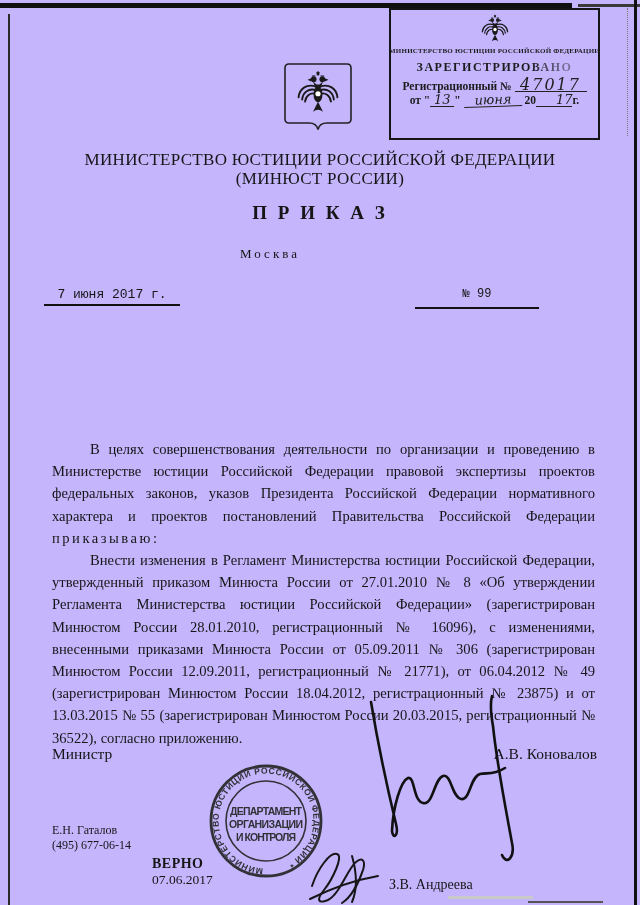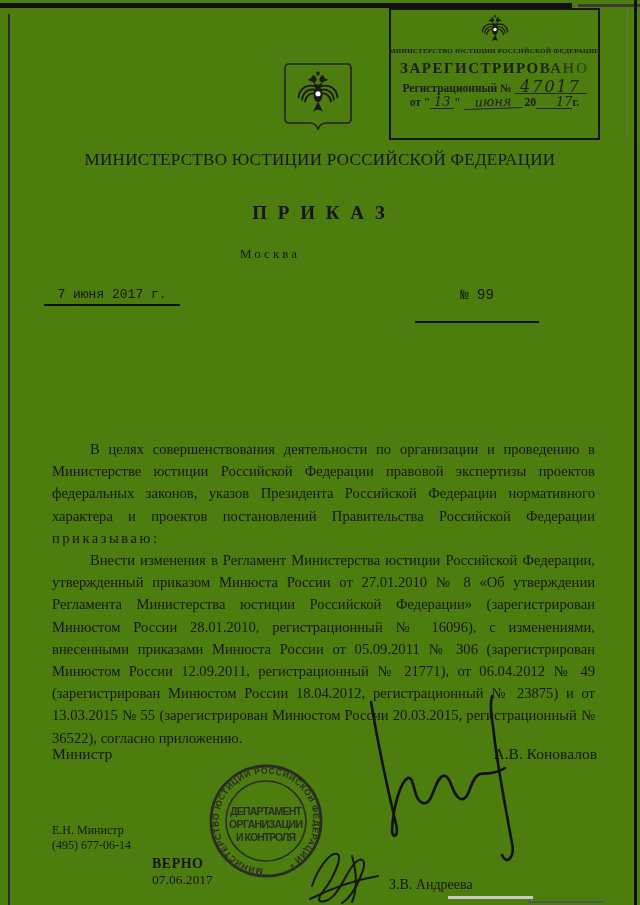--- a/index.html
+++ b/index.html
@@ -1,17 +1,17 @@
 <!DOCTYPE html>
 <html><head>
 <meta charset="utf-8">
 <style>
   html,body{margin:0;padding:0;background:#e8e8e8;}
   .page{
-    position:relative;width:640px;height:905px;background:#4d7c0f;
+    position:relative;width:640px;height:905px;background:#c4b5fd;
     overflow:hidden;font-family:"Liberation Serif",serif;color:#161616;
     box-sizing:border-box;
   }
   .abs{position:absolute;}
   
   .scan-top{left:0;top:3px;width:572px;height:5px;background:#101010;}
   .scan-top2{left:578px;top:4px;width:62px;height:3px;background:#3a3a3a;}
   .scan-left{left:8px;top:14px;width:2px;height:891px;background:#2b2b2b;}
   .scan-right{left:634px;top:0;width:3px;height:905px;background:#101010;}
   .scan-bottom{left:528px;top:901px;width:75px;height:2px;background:#555;}
@@ -19,21 +19,21 @@
   .fold-mark{left:627px;top:8px;height:128px;width:0;border-left:1px dotted #777;}
 
   
   .reg-box{
     left:389px;top:8px;width:211px;height:132px;border:2px solid #151515;
     display:flex;flex-direction:column;align-items:center;box-sizing:border-box;
     padding-top:3px;color:#1c1c1c;
   }
   .reg-ministry{font-size:7px;font-weight:bold;letter-spacing:.2px;margin-top:2px;white-space:nowrap;}
   .reg-registered{
-    font-size:15px;font-weight:bold;letter-spacing:1.5px;margin-top:5px;white-space:nowrap;
+    font-size:12px;font-weight:bold;letter-spacing:1.5px;margin-top:5px;white-space:nowrap;
     -webkit-mask-image:linear-gradient(90deg,#000 72%,rgba(0,0,0,.45) 95%);
             mask-image:linear-gradient(90deg,#000 72%,rgba(0,0,0,.45) 95%);
   }
   .reg-line{font-size:11.5px;font-weight:bold;margin-top:4px;white-space:nowrap;}
   .reg-date{font-size:11.5px;font-weight:bold;margin-top:2px;white-space:nowrap;}
   .hw{font-family:"DejaVu Serif",serif;font-style:italic;font-weight:normal;color:#202020;}
   .hw-big{font-size:16px;letter-spacing:2px;}
   .hw-sm{font-size:13px;}
   .u{border-bottom:1.3px solid #222;display:inline-block;text-align:center;line-height:12px;}
   .u-num{min-width:72px;}
@@ -47,22 +47,22 @@
   
   .org-name{left:0;top:150px;width:640px;text-align:center;font-size:17px;letter-spacing:.3px;line-height:19px;}
   .prikaz{left:0;top:202px;width:640px;text-align:center;font-size:19px;font-weight:bold;letter-spacing:3px;}
   .moscow{left:0;top:246px;width:540px;text-align:center;font-size:13px;letter-spacing:3px;}
 
   
   .date-row-left{left:44px;top:287px;width:136px;text-align:center;
     font-family:"Liberation Mono",monospace;font-size:13px;border-bottom:2.5px solid #111;
     padding-bottom:2px;white-space:nowrap;}
   .date-row-right{left:415px;top:287px;width:124px;text-align:center;
-    font-family:"Liberation Mono",monospace;font-size:14px;border-bottom:2.5px solid #111;
-    padding-bottom:18px;white-space:nowrap;}
+    font-family:"Liberation Mono",monospace;font-size:12px;border-bottom:2.5px solid #111;
+    padding-bottom:6px;white-space:nowrap;}
 
   
   .subject{left:0;top:358px;width:640px;text-align:center;font-size:15px;font-weight:bold;line-height:21px;}
 
   
   .body-text{left:52px;top:438px;width:543px;font-size:14.6px;line-height:22.2px;text-align:justify;}
   .body-text p{margin:0;text-indent:38px;}
   .spaced{letter-spacing:2.5px;}
 
   
@@ -150,20 +150,21 @@
 
   <div class="abs plaque">
     <svg width="70" height="68" viewBox="0 0 70 68">
       <path d="M6,1 H64 Q68,1 68,5 V56 Q68,60 64,60 H44 Q36.5,60 35,66.5 Q33.5,60 26,60 H6 Q2,60 2,56 V5 Q2,1 6,1 Z" fill="none" stroke="#222" stroke-width="1.6"></path>
       <use href="#eagle" x="12" y="6" width="46" height="48"></use>
     </svg>
   </div>
 
   <div class="abs org-name">
     <div>МИНИСТЕРСТВО ЮСТИЦИИ РОССИЙСКОЙ ФЕДЕРАЦИИ</div>
+    <div>(МИНЮСТ РОССИИ)</div>
   </div>
   <div class="abs prikaz">П Р И К А З</div>
   <div class="abs moscow">Москва</div>
 
   <div class="abs date-row-left">7 июня 2017 г.</div>
   <div class="abs date-row-right">№ 99</div>
 
 
   <div class="abs body-text">
     <p><span>В целях совершенствования деятельности по организации и проведению в Министерстве юстиции Российской Федерации правовой экспертизы проектов федеральных законов, указов Президента Российской Федерации нормативного характера и проектов постановлений Правительства Российской Федерации</span>
@@ -191,21 +192,21 @@
       <textPath href="#ringpath" startOffset="1%">МИНИСТЕРСТВО  ЮСТИЦИИ  РОССИЙСКОЙ  ФЕДЕРАЦИИ *</textPath>
     </text>
     <g font-family="Liberation Sans, sans-serif" font-size="10.5" font-weight="bold" fill="#262626" text-anchor="middle" lengthAdjust="spacingAndGlyphs">
       <text x="59" y="53" textLength="72">ДЕПАРТАМЕНТ</text>
       <text x="59" y="66" textLength="74">ОРГАНИЗАЦИИ</text>
       <text x="59" y="79" textLength="60">И КОНТРОЛЯ</text>
     </g>
   </svg>
 
   <div class="abs contact">
-    <div>Е.Н. Министр</div>
+    <div>Е.Н. Гаталов</div>
     <div>(495) 677-06-14</div>
   </div>
 
   <div class="abs verno">
     <div class="verno-label">ВЕРНО</div>
     <div>07.06.2017</div>
   </div>
 
   <svg class="abs sig-certifier" width="90" height="60" viewBox="0 0 90 60">
     <g fill="none" stroke="#161616" stroke-width="2" stroke-linecap="round">

